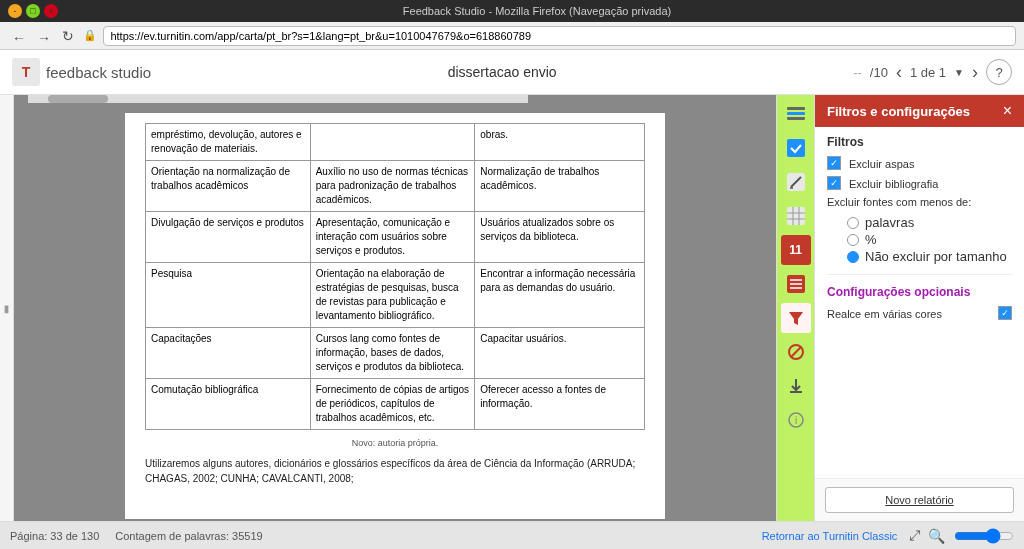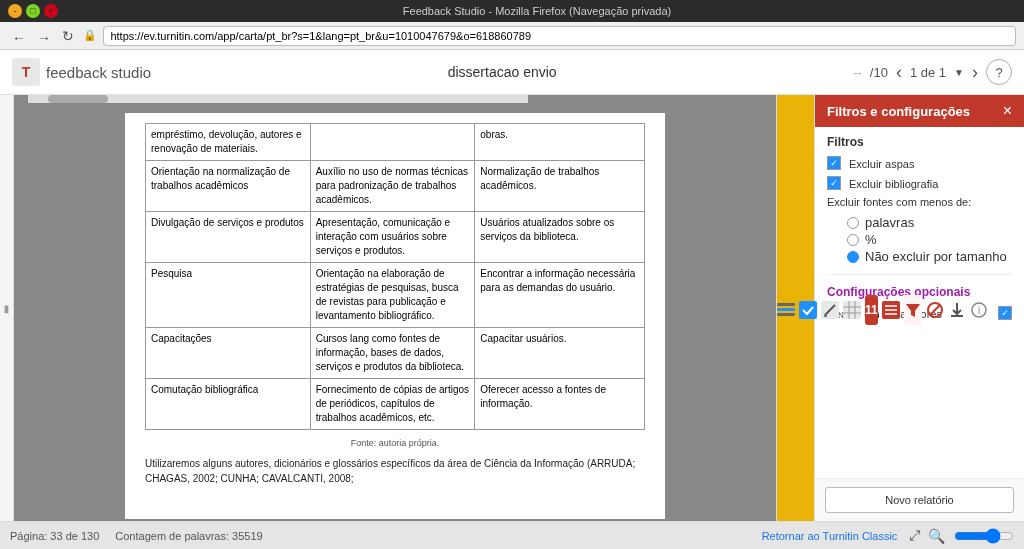--- a/index.html
+++ b/index.html
@@ -249,20 +249,21 @@
     }
     .btn-report {
       flex: 1;
       padding: 6px 8px;
       background: #fff;
       border: 1px solid #bbb;
       border-radius: 3px;
       font-size: 11px;
       cursor: pointer;
       color: #333;
+      text-decoration: underline;
     }
   </style>
 </head>
 <body>
 
 <div class="title-bar">
   <div class="title-bar-controls">
     <button class="title-bar-btn btn-min">-</button>
     <button class="title-bar-btn btn-max">□</button>
     <button class="title-bar-btn btn-close">×</button>
@@ -340,26 +341,26 @@
           <td>Cursos lang como fontes de informação, bases de dados, serviços e produtos da biblioteca.</td>
           <td>Capacitar usuários.</td>
         </tr>
         <tr>
           <td>Comutação bibliográfica</td>
           <td>Fornecimento de cópias de artigos de periódicos, capítulos de trabalhos acadêmicos, etc.</td>
           <td>Oferecer acesso a fontes de informação.</td>
         </tr>
       </tbody>
         </table>
-      <p class="table-source">Fonte: autoria própria.</p>
+      <p class="table-source">Novo: autoria própria.</p>
       <p class="doc-text">Utilizaremos alguns autores, dicionários e glossários específicos da área de Ciência da Informação (ARRUDA; CHAGAS, 2002; CUNHA; CAVALCANTI, 2008;</p>
     </div>
   </div>
 
-  <div style="width:38px; background:#eab308; border-left:1px solid #ddd; display:flex; align-items:center; padding-top:4px; gap:4px; z-index:10;">
+  <div style="width:38px; background:#bef264; border-left:1px solid #ddd; display:flex; flex-direction:column; align-items:center; padding-top:4px; gap:4px; z-index:10;">
     <button class="icon-btn" title="Layers">
       <svg width="18" height="18" viewBox="0 0 18 18">
         <rect y="2" width="18" height="3" rx="1" fill="#666"></rect>
         <rect y="7" width="18" height="3" rx="1" fill="#1e90ff"></rect>
         <rect y="12" width="18" height="3" rx="1" fill="#666"></rect>
       </svg>
     </button>
     <button class="icon-btn" title="Check">
       <svg width="18" height="18" viewBox="0 0 18 18">
         <rect width="18" height="18" rx="2" fill="#1e90ff"></rect>

